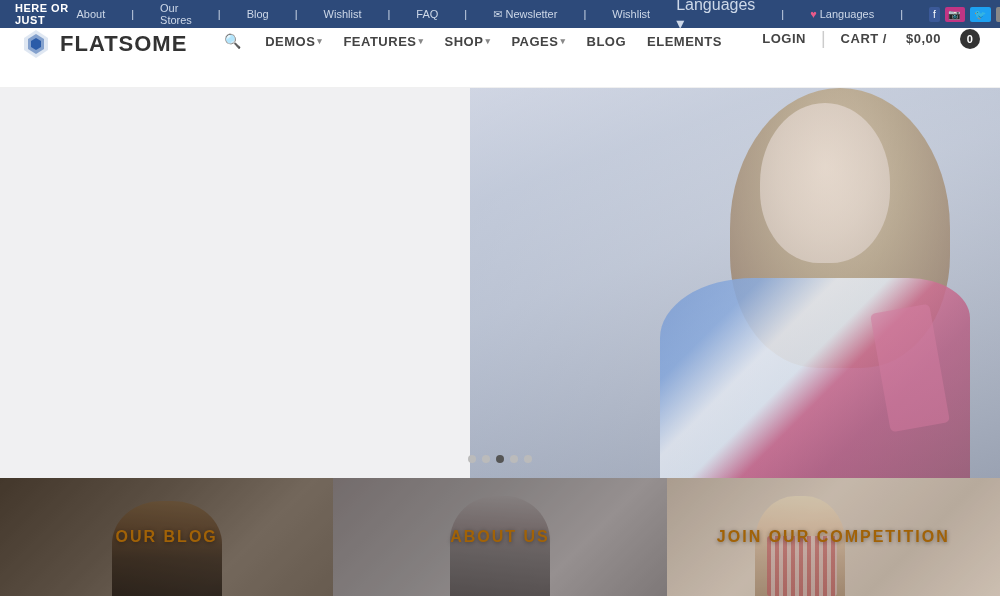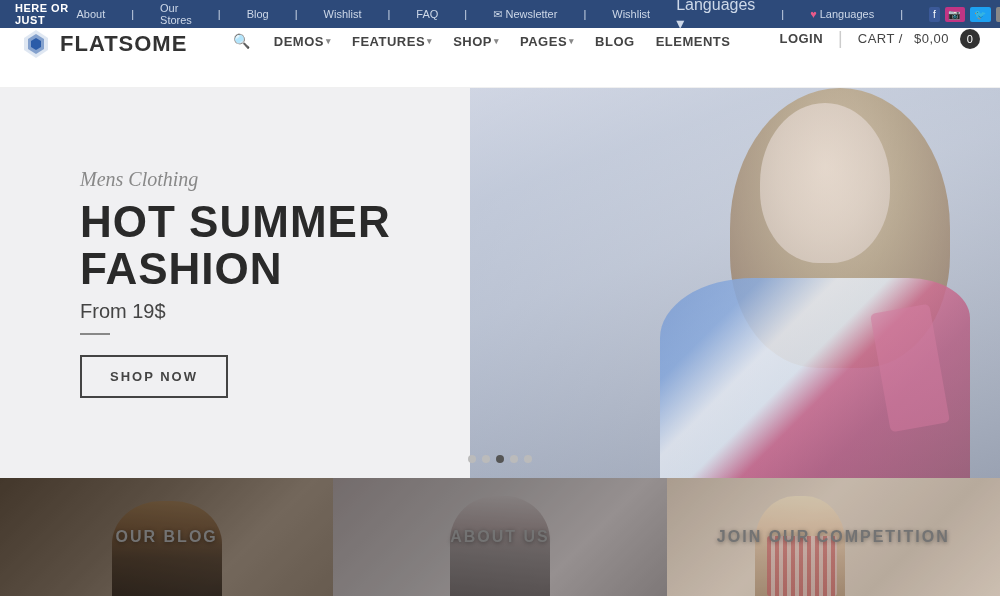--- a/index.html
+++ b/index.html
@@ -99,23 +99,23 @@
       color: #444;
       text-decoration: none;
       letter-spacing: 0.5px;
       text-transform: uppercase;
       cursor: pointer;
     }
     .header-divider { color: #ccc; font-size: 18px; }
     .cart-btn {
       display: flex;
       align-items: center;
-      gap: 11px;
+      gap: 19px;
       font-size: 13px;
-      font-weight: 400;
+      font-weight: 700;
       color: #444;
       cursor: pointer;
       text-transform: uppercase;
       letter-spacing: 0.5px;
     }
     .cart-count {
       background: #333;
       color: #fff;
       border-radius: 50%;
       width: 20px;
@@ -253,21 +253,21 @@
       background: linear-gradient(135deg, #9a9090 0%, #b0aaaa 40%, #c8c0c0 70%, #a8a0a0 100%);
     }
     .tile-overlay {
       position: absolute;
       inset: 0;
       background: rgba(0,0,0,0.25);
     }
     .tile-label {
       position: relative;
       z-index: 10;
-      color: #737373;
+      color: #a16207;
       font-size: 16px;
       font-weight: 800;
       text-transform: uppercase;
       letter-spacing: 2px;
       text-align: center;
       text-shadow: 0 1px 4px rgba(0,0,0,0.4);
     }
     .tile-2 .tile-overlay { background: rgba(0,0,0,0.15); }
   </style>
 </head>
@@ -368,30 +368,20 @@
     <div style="position:absolute;top:0;right:50px;width:220px;height:280px;background:radial-gradient(ellipse at 50% 30%, #c8a060 0%, #a07838 40%, #784a18 80%);border-radius:50% 50% 40% 40%;opacity:0.75;"></div>
 
     <div style="position:absolute;top:15px;right:110px;width:130px;height:160px;background:radial-gradient(ellipse at 50% 40%, #f0d8c0 0%, #e0c8b0 50%, #c8b098 100%);border-radius:50% 50% 45% 45%;opacity:0.9;"></div>
 
     <div style="position:absolute;bottom:0;right:30px;width:310px;height:200px;background:linear-gradient(135deg, #4a7ac8 0%, #6090d8 20%, #f0f4fa 35%, #e8f0f8 45%, #c83060 55%, #a82050 70%, #882040 100%);border-radius:30% 20% 0 0;opacity:0.85;"></div>
 
     <div style="position:absolute;bottom:50px;right:60px;width:60px;height:120px;background:#d04878;transform:rotate(-10deg);opacity:0.6;border-radius:5px;"></div>
   </div>
   <div class="hero-overlay"></div>
 
-  <div class="hero-content">
-    <div class="hero-subtitle">Mens Clothing</div>
-    <div class="hero-title">
-      <span>HOT SUMMER</span><br>
-      <span>FASHION</span>
-    </div>
-    <div class="hero-price">From 19$</div>
-    <div class="hero-line"></div>
-    <a class="shop-now-btn">SHOP NOW</a>
-  </div>
 
   <div class="slider-dots">
     <div class="dot"></div>
     <div class="dot"></div>
     <div class="dot active"></div>
     <div class="dot"></div>
     <div class="dot"></div>
   </div>
 </section>
 

